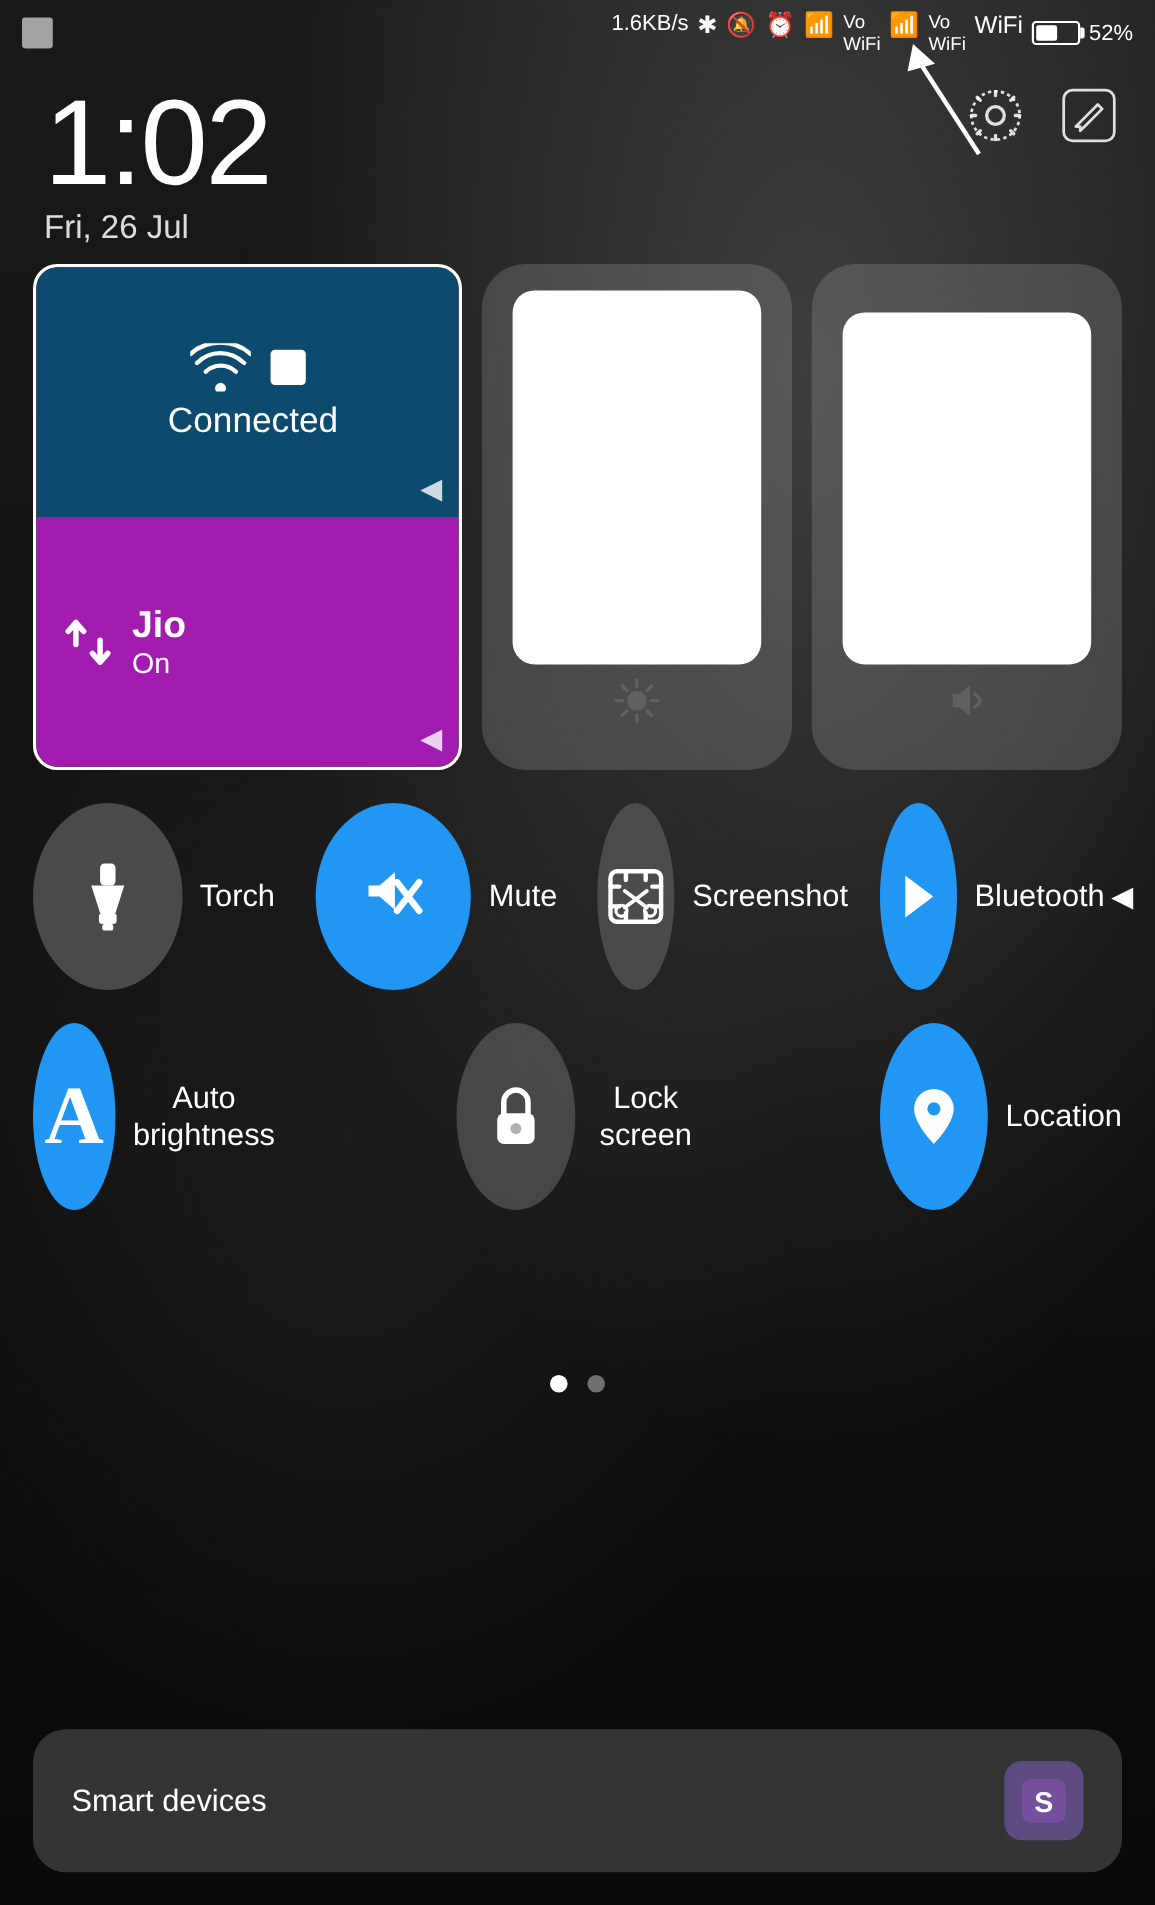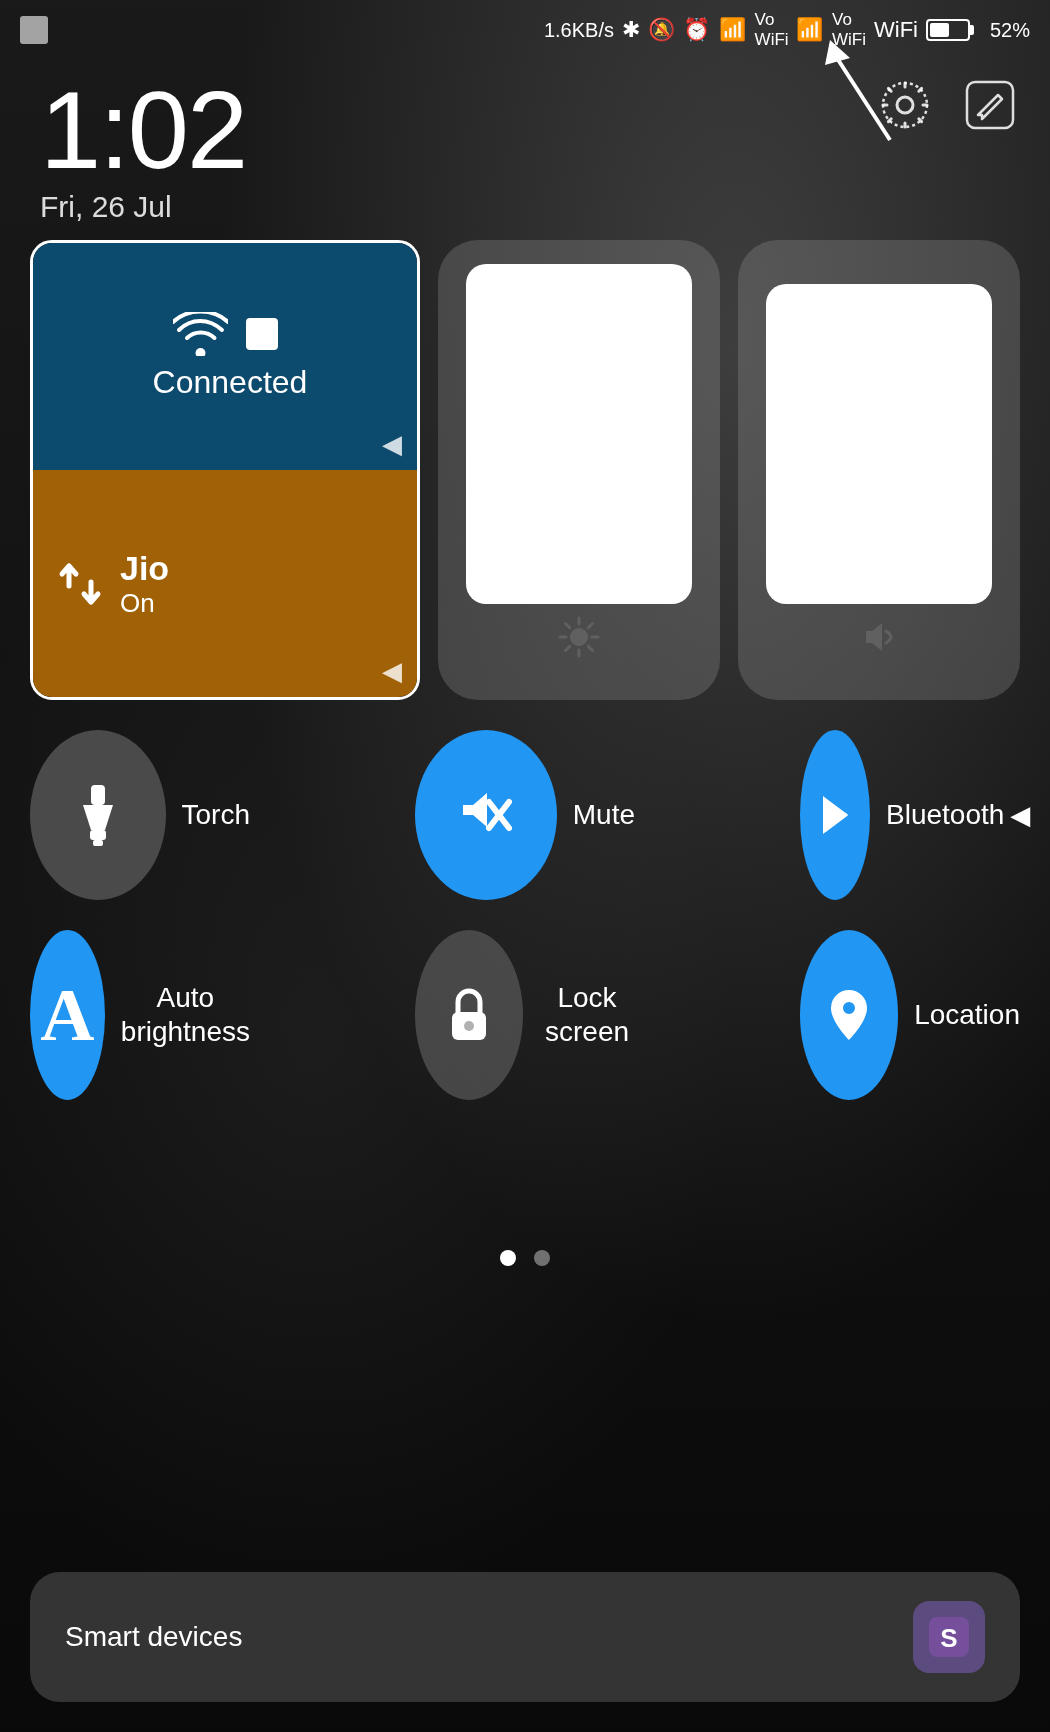--- a/index.html
+++ b/index.html
@@ -41,32 +41,31 @@
       align-items: center;
     }
     .status-square {
       width: 28px;
       height: 28px;
       background: rgba(255,255,255,0.6);
       border-radius: 3px;
     }
     .status-right {
       display: flex;
-      align-items: center;
       gap: 8px;
       font-size: 21px;
     }
     .status-text {
       font-size: 20px;
       color: #fff;
     }
     .battery-icon {
       display: flex;
       align-items: center;
-      gap: 20px;
+      gap: 8px;
     }
     .battery-body {
       width: 44px;
       height: 22px;
       border: 2px solid #fff;
       border-radius: 4px;
       position: relative;
       display: flex;
       align-items: center;
       padding: 2px;
@@ -183,21 +182,21 @@
       margin-left: 10px;
     }
     .signal-corner {
       position: absolute;
       bottom: 10px;
       right: 15px;
       font-size: 26px;
       color: rgba(255,255,255,0.8);
     }
     .data-tile {
-      background: #a16207;
+      background: #a21caf;
       height: 50%;
       border-radius: 0 0 18px 18px;
       display: flex;
       align-items: center;
       padding: 20px 25px;
       position: relative;
     }
     .data-icon {
       font-size: 44px;
       color: #fff;
@@ -476,20 +475,40 @@
       <div class="toggle-circle toggle-on-blue" data-name="mute-circle">
         <svg width="70" height="70" viewBox="0 0 70 70" fill="none">
           <path d="M12 25h10l14-12v34l-14-12H12V25z" fill="white"></path>
           <line x1="38" y1="22" x2="58" y2="48" stroke="white" stroke-width="6" stroke-linecap="round"></line>
           <line x1="58" y1="22" x2="38" y2="48" stroke="white" stroke-width="6" stroke-linecap="round"></line>
         </svg>
       </div>
       <span class="toggle-label" data-name="mute-label">Mute</span>
     </div>
 
+    <div class="toggle-item" data-name="toggle-screenshot">
+      <div class="toggle-circle toggle-on-gray" data-name="screenshot-circle">
+        <svg width="70" height="70" viewBox="0 0 70 70" fill="none">
+          <rect x="12" y="12" width="46" height="46" rx="6" stroke="white" stroke-width="4" fill="none"></rect>
+          <line x1="26" y1="12" x2="26" y2="20" stroke="white" stroke-width="4" stroke-linecap="round"></line>
+          <line x1="44" y1="12" x2="44" y2="20" stroke="white" stroke-width="4" stroke-linecap="round"></line>
+          <line x1="26" y1="50" x2="26" y2="58" stroke="white" stroke-width="4" stroke-linecap="round"></line>
+          <line x1="44" y1="50" x2="44" y2="58" stroke="white" stroke-width="4" stroke-linecap="round"></line>
+          <line x1="12" y1="26" x2="20" y2="26" stroke="white" stroke-width="4" stroke-linecap="round"></line>
+          <line x1="12" y1="44" x2="20" y2="44" stroke="white" stroke-width="4" stroke-linecap="round"></line>
+          <line x1="50" y1="26" x2="58" y2="26" stroke="white" stroke-width="4" stroke-linecap="round"></line>
+          <line x1="50" y1="44" x2="58" y2="44" stroke="white" stroke-width="4" stroke-linecap="round"></line>
+
+          <path d="M25 30 L45 45 M45 30 L25 45" stroke="white" stroke-width="3.5" stroke-linecap="round"></path>
+          <circle cx="22" cy="48" r="5" stroke="white" stroke-width="3" fill="none"></circle>
+          <circle cx="48" cy="48" r="5" stroke="white" stroke-width="3" fill="none"></circle>
+        </svg>
+      </div>
+      <span class="toggle-label" data-name="screenshot-label">Screenshot</span>
+    </div>
 
     <div class="toggle-item" data-name="toggle-bluetooth">
       <div class="toggle-circle toggle-on-blue" data-name="bluetooth-circle">
         <svg width="70" height="70" viewBox="0 0 70 70" fill="none">
           <path d="M25 20l20 15-20 15V20z" stroke="white" stroke-width="4" fill="white"></path>
           <path d="M25 50l20-15" stroke="white" stroke-width="4" stroke-linecap="round"></path>
         </svg>
       </div>
       <div style="display:flex;align-items:center;gap:6px;">
         <span class="toggle-label" data-name="bluetooth-label">Bluetooth</span>

